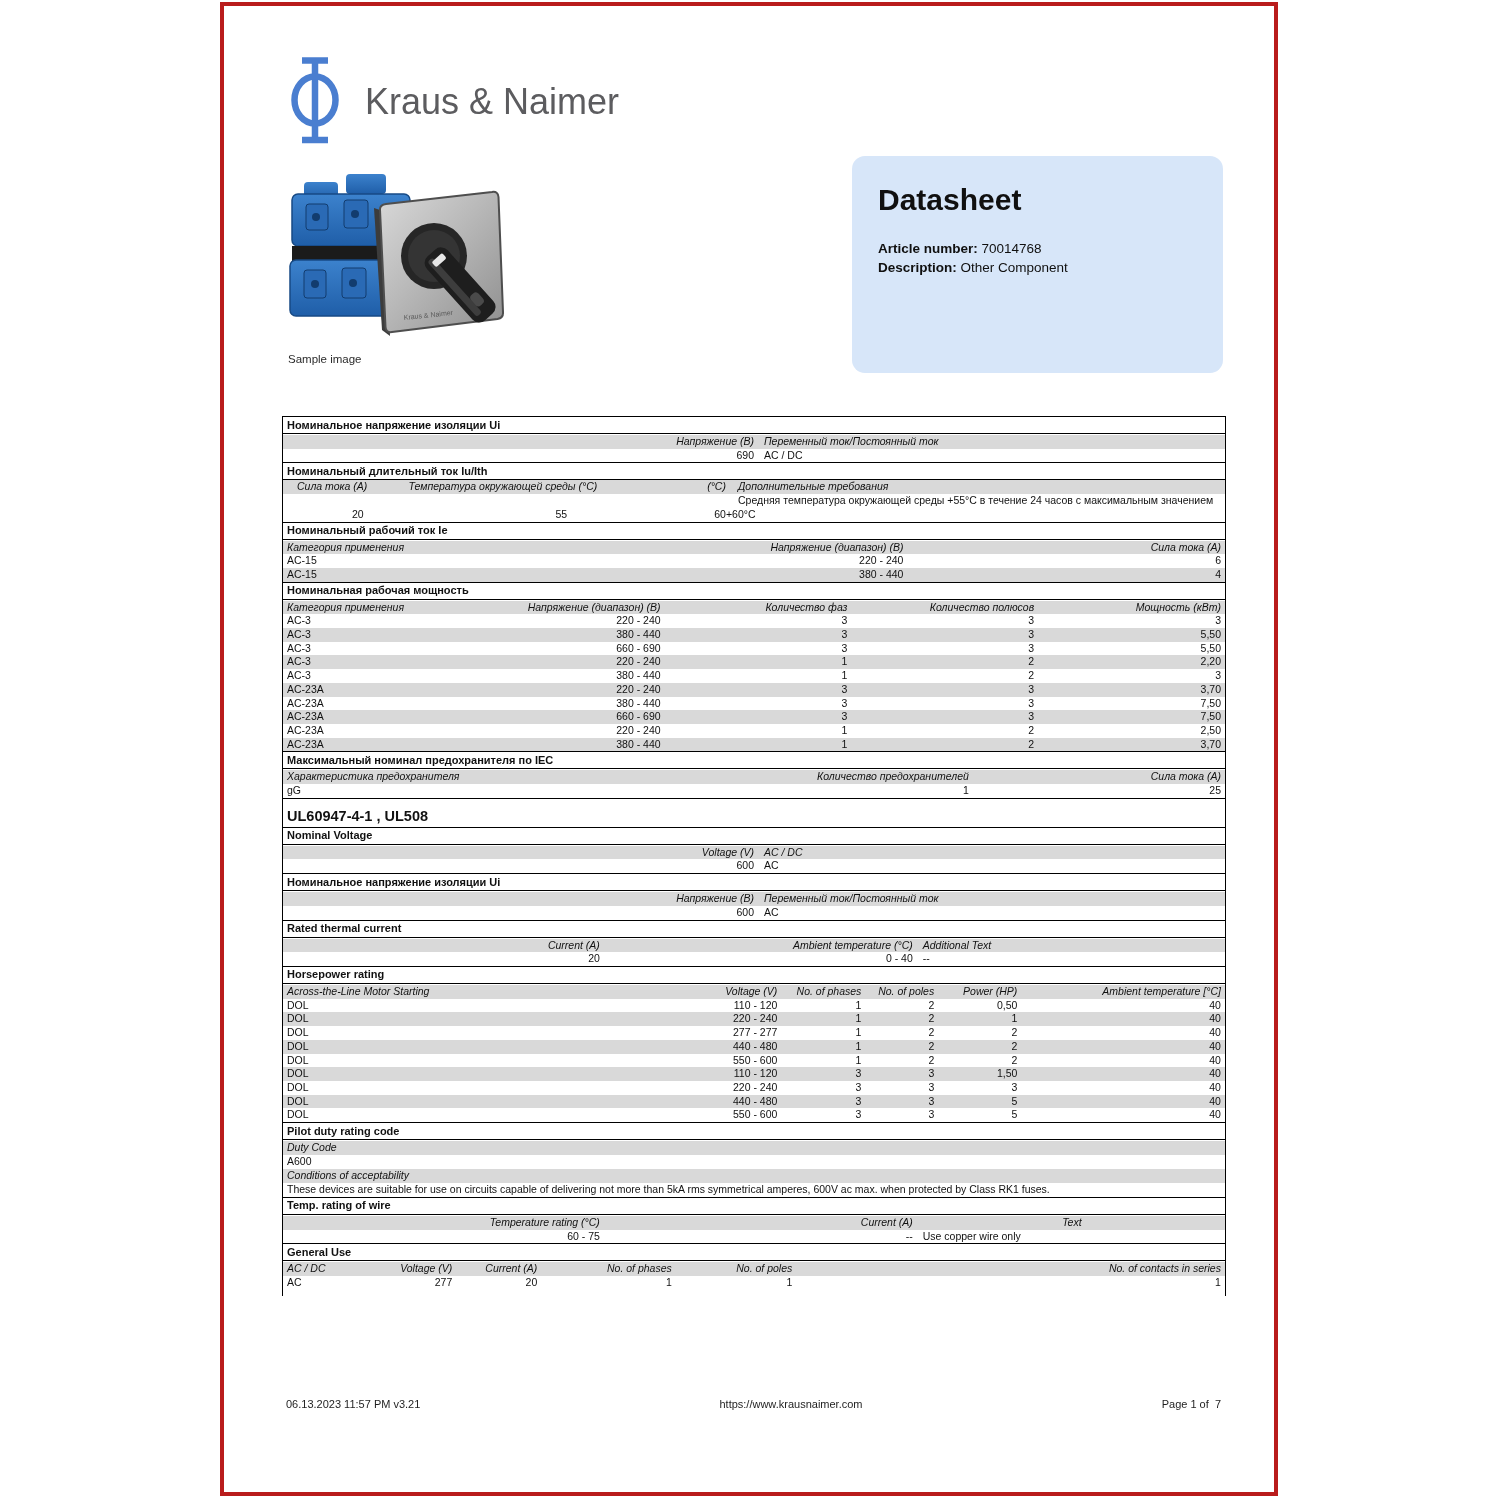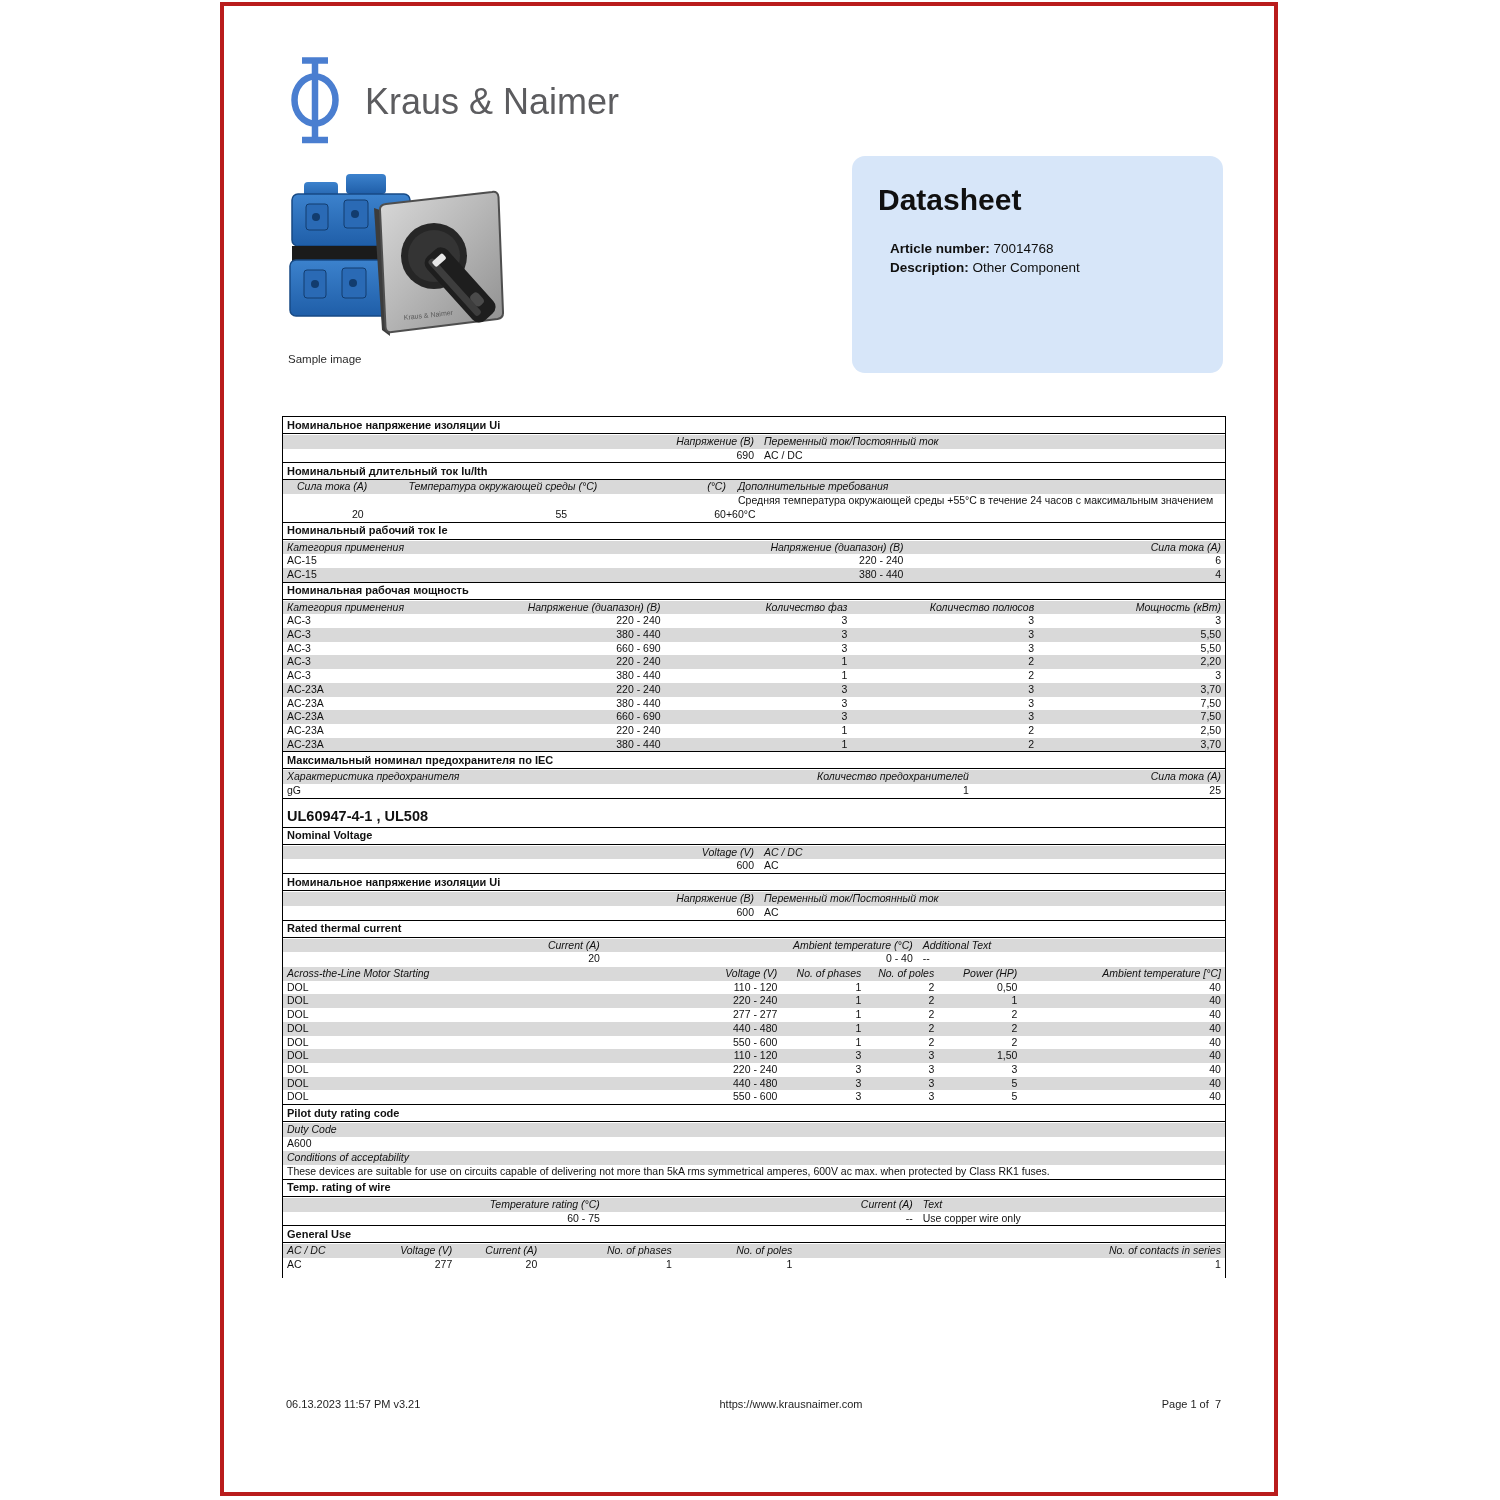--- a/index.html
+++ b/index.html
@@ -19,21 +19,21 @@
 
   
   .product { position:absolute; left:58px; top:154px; width:228px; height:188px; }
   .sample-label { position:absolute; left:64px; top:347px; font-size:11.5px; color:#2b2b2b; }
 
   
   .card { position:absolute; left:628px; top:150px; width:371px; height:217px;
           background:#d7e6f9; border-radius:13px; padding:27px 26px; }
   .card-title { font-size:30px; font-weight:bold; color:#101010; margin-bottom:22px; }
   .card-line { font-size:13.5px; line-height:19px; color:#101010; }
-  .card-line b { font-weight:bold;margin-left:12px; }
+  .card-line b { font-weight:bold; }
 
   
   .tbl { position:absolute; left:58px; top:410px; width:944px;
          border:1.5px solid #000; border-bottom:none; background:#fff; }
   .trow { display:flex; align-items:flex-end; padding:0 4px;
           font-size:10.5px; line-height:13.7px; min-height:13.7px; }
   .trow.gray { background:#d9d9d9; }
   .trow.hdr  { font-style:italic; }
   .trow.gap  { border-top:1.7px solid #fff; }
   .trow.title { display:block; font-weight:bold; font-size:11px; line-height:13px;
@@ -280,20 +280,21 @@
       <div class="trow gray gap hdr">
         <span class="tcell" style="width: 33.5%; text-align: right;">Current (A)</span>
         <span class="tcell" style="width: 33.5%; text-align: right;">Ambient temperature (°C)</span>
         <span class="tcell" style="width: 33%; text-align: left; padding-left: 10px;">Additional Text</span>
       </div>
       <div class="trow white">
         <span class="tcell" style="width: 33.5%; text-align: right;">20</span>
         <span class="tcell" style="width: 33.5%; text-align: right;">0 - 40</span>
         <span class="tcell" style="width: 33%; text-align: left; padding-left: 10px;">--</span>
       </div>
+      <div class="trow title">Horsepower rating</div>
       <div class="trow gray gap hdr">
         <span class="tcell" style="width: 30%; text-align: left;">Across-the-Line Motor Starting</span>
         <span class="tcell" style="width: 22.5%; text-align: right;">Voltage (V)</span>
         <span class="tcell" style="width: 9%; text-align: right;">No. of phases</span>
         <span class="tcell" style="width: 7.8%; text-align: right;">No. of poles</span>
         <span class="tcell" style="width: 8.9%; text-align: right;">Power (HP)</span>
         <span class="tcell" style="width: 21.8%; text-align: right;">Ambient temperature [°C]</span>
       </div>
       <div class="trow white">
         <span class="tcell" style="width: 30%; text-align: left;">DOL</span>
@@ -377,21 +378,21 @@
       <div class="trow gray gap hdr">
         <span class="tcell" style="width: 100%; text-align: left;">Conditions of acceptability</span>
       </div>
       <div class="trow white">
         <span class="tcell" style="width: 100%; text-align: left;">These devices are suitable for use on circuits capable of delivering not more than 5kA rms symmetrical amperes, 600V ac max. when protected by Class RK1 fuses.</span>
       </div>
       <div class="trow title">Temp. rating of wire</div>
       <div class="trow gray gap hdr">
         <span class="tcell" style="width: 33.5%; text-align: right;">Temperature rating (°C)</span>
         <span class="tcell" style="width: 33.5%; text-align: right;">Current (A)</span>
-        <span class="tcell" style="width: 33%; text-align: left; padding-left: 10px;">Text</span>
+        <span class="tcell" style="width: 33%; text-align: center; padding-left: 10px;">Text</span>
       </div>
       <div class="trow white">
         <span class="tcell" style="width: 33.5%; text-align: right;">60 - 75</span>
         <span class="tcell" style="width: 33.5%; text-align: right;">--</span>
         <span class="tcell" style="width: 33%; text-align: left; padding-left: 10px;">Use copper wire only</span>
       </div>
       <div class="trow title">General Use</div>
       <div class="trow gray gap hdr">
         <span class="tcell" style="width: 9%; text-align: left;">AC / DC</span>
         <span class="tcell" style="width: 8.7%; text-align: right;">Voltage (V)</span>

